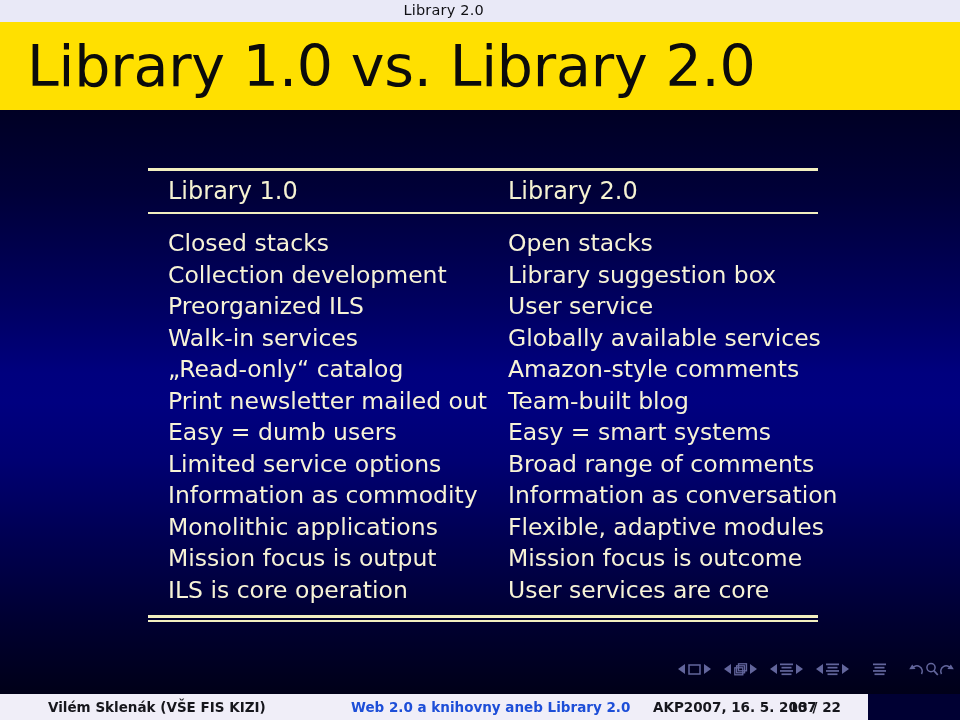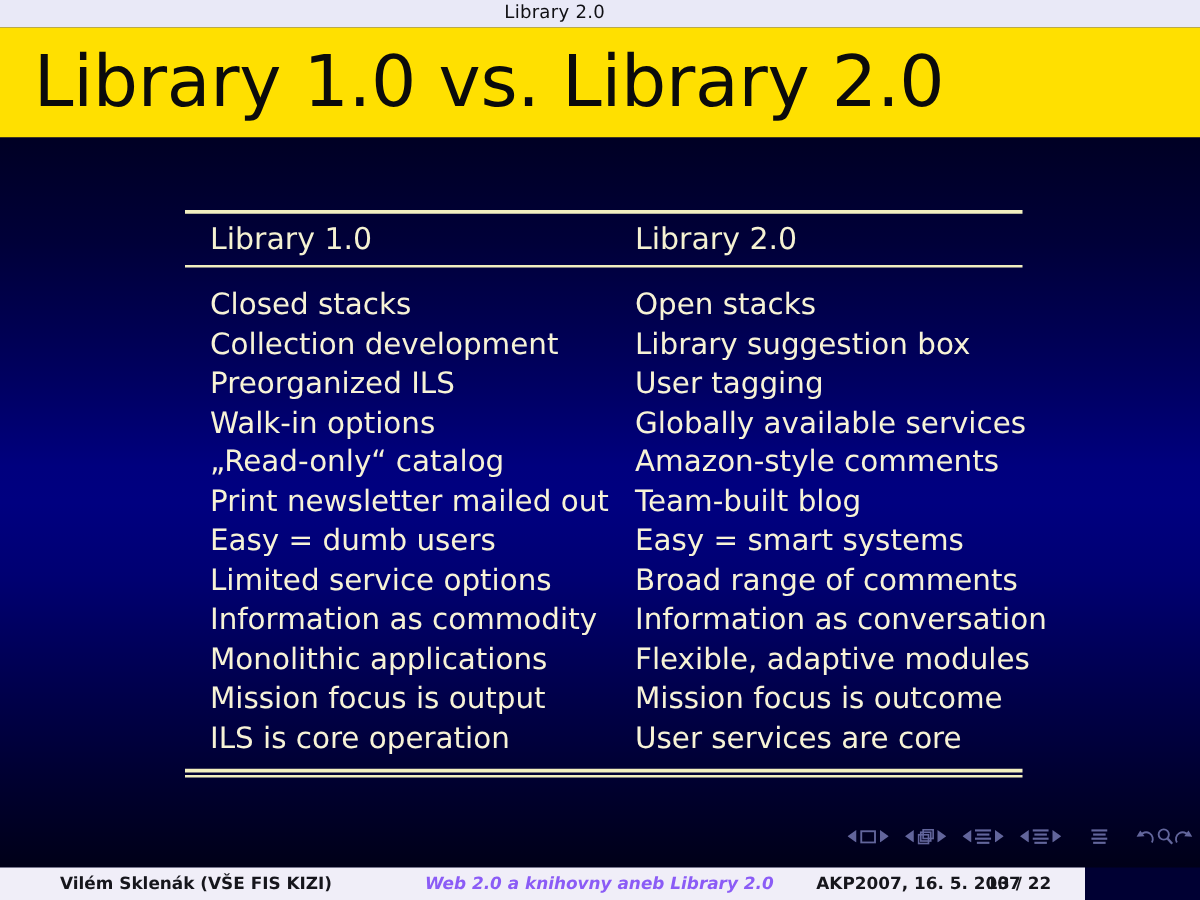--- a/index.html
+++ b/index.html
@@ -172,25 +172,24 @@
   }
   .footer-left {
     position: absolute;
     left: 48px;
     color: #16161c;
     white-space: nowrap;
     font-weight: bold;
   }
   .footer-center {
     position: absolute;
-    left: 340px;
-    color: #8b5cf6;
+    left: 351px;
+    color: #1d4ed8;
     white-space: nowrap;
     font-weight: bold;
-    font-style: italic;
   }
   .footer-right {
     position: absolute;
     left: 653px;
     color: #16161c;
     white-space: nowrap;
     font-weight: bold;
   }
   .footer-page {
     position: absolute;
@@ -229,24 +228,24 @@
         <div class="row">
           <div class="cell col-a">Closed stacks</div>
           <div class="cell col-b">Open stacks</div>
         </div>
         <div class="row">
           <div class="cell col-a">Collection development</div>
           <div class="cell col-b">Library suggestion box</div>
         </div>
         <div class="row">
           <div class="cell col-a">Preorganized ILS</div>
-          <div class="cell col-b">User tagging</div>
-        </div>
-        <div class="row">
-          <div class="cell col-a">Walk-in options</div>
+          <div class="cell col-b">User service</div>
+        </div>
+        <div class="row">
+          <div class="cell col-a">Walk-in services</div>
           <div class="cell col-b">Globally available services</div>
         </div>
         <div class="row">
           <div class="cell col-a">„Read-only“ catalog</div>
           <div class="cell col-b">Amazon-style comments</div>
         </div>
         <div class="row">
           <div class="cell col-a">Print newsletter mailed out</div>
           <div class="cell col-b">Team-built blog</div>
         </div>

